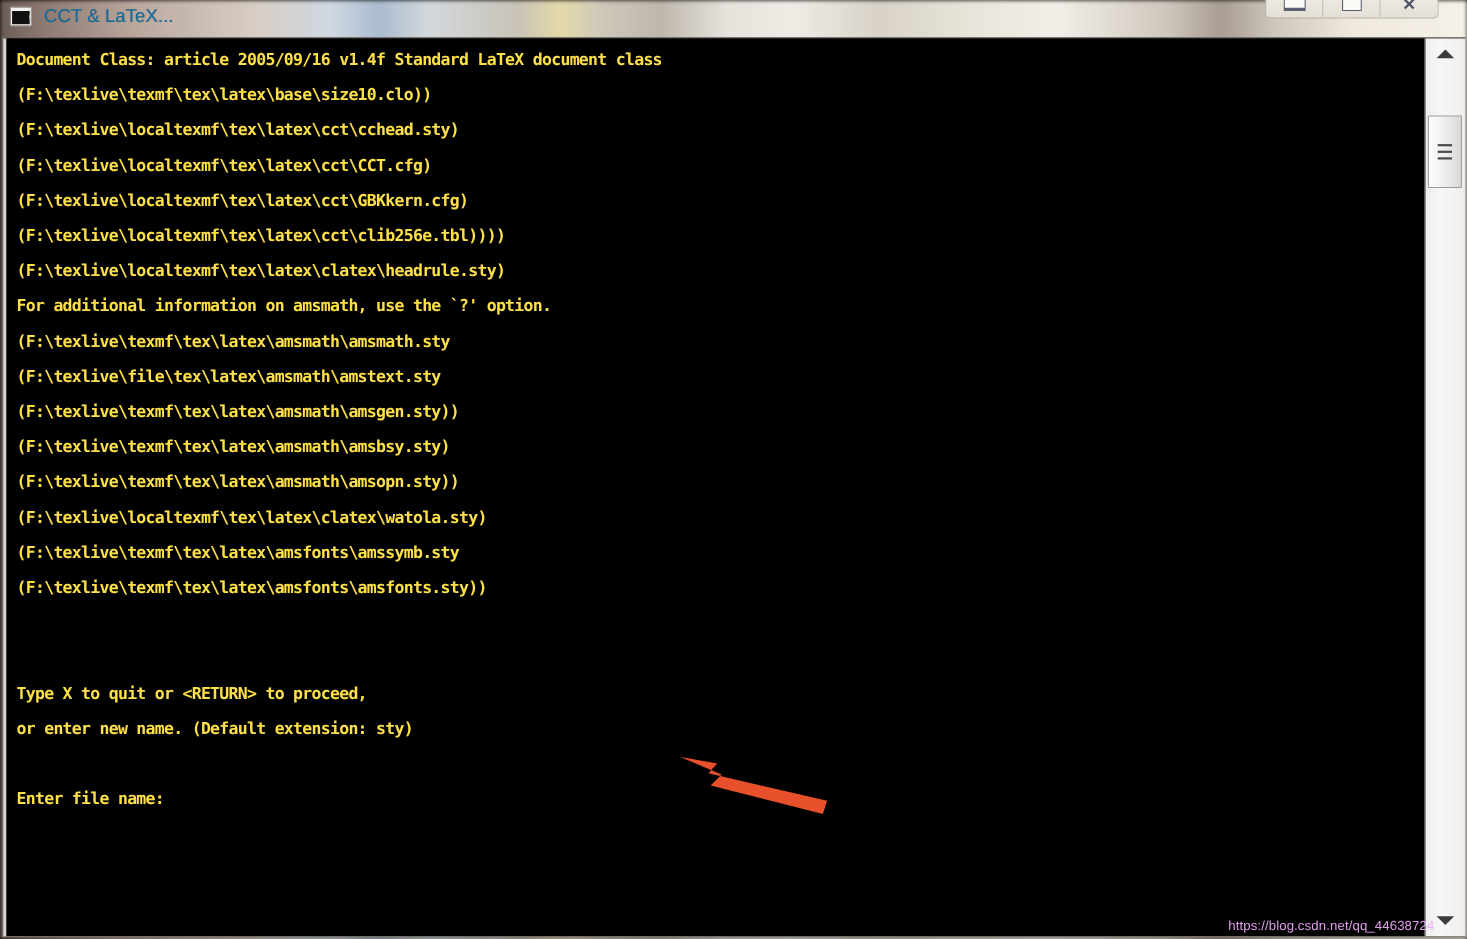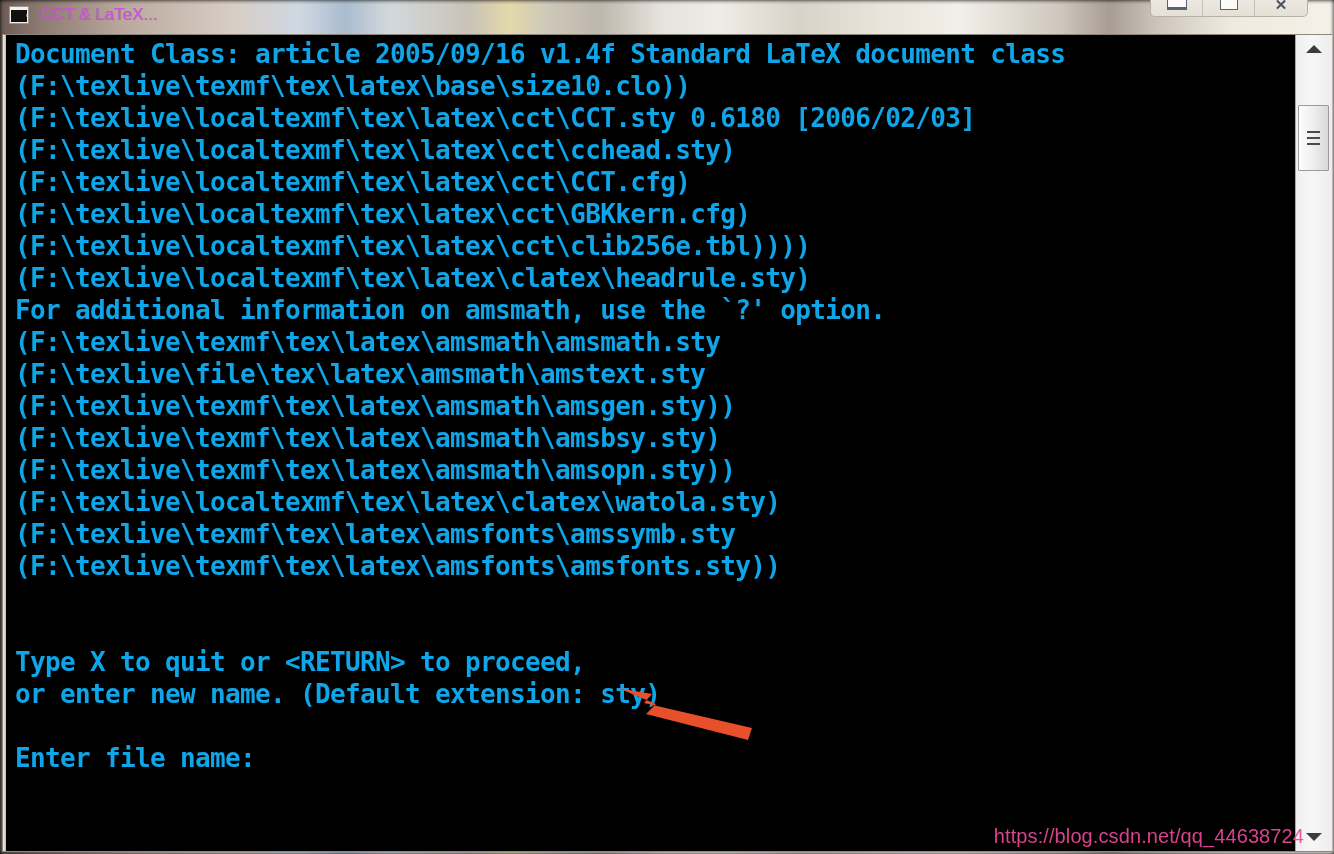--- a/index.html
+++ b/index.html
@@ -59,21 +59,21 @@
     line-height: 12px;
     letter-spacing: -0.5px;
     padding-left: 15px;
     font-family: "DejaVu Sans Mono", "Liberation Mono", monospace;
     overflow: hidden;
   }
   #titlebar-title {
     margin-left: 11px;
     font-family: "Liberation Sans", sans-serif;
     font-size: 17px;
-    color: #d946ef;
+    color: #0369a1;
     white-space: nowrap;
     text-shadow: 0.6px 0 0 rgba(170,120,60,0.55), -0.6px 0 0 rgba(90,110,170,0.5);
     filter: blur(0.45px);
     opacity: 0.92;
   }
   #window-buttons {
     position: absolute;
     right: 26px; top: -16px;
     display: flex;
     height: 32px;
@@ -120,23 +120,23 @@
   }
   #console-text {
     position: relative;
     flex: 1 1 auto;
     padding: 3px 0 0 9px;
     margin-left: 3px;
     overflow: hidden;
     background: #000;
   }
   .cline {
-    color: #0ea5e9;
+    color: #fde047;
     font-family: "DejaVu Sans Mono", "Liberation Mono", monospace;
-    font-size: 26px;
+    font-size: 15px;
     line-height: 32px;
     height: 32px;
     white-space: pre;
     letter-spacing: -0.65px;
     font-weight: 700;
   }
 
   
   #console-scrollbar {
     position: relative;
@@ -185,23 +185,23 @@
     left: 600px; top: 670px;
     width: 170px; height: 70px;
     z-index: 8;
     pointer-events: none;
   }
 
   
   #watermark {
     position: absolute;
     right: 30px; bottom: 6px;
-    color: #ec4899;
+    color: #f0abfc;
     font-family: "Liberation Sans", sans-serif;
-    font-size: 20px;
+    font-size: 12px;
     letter-spacing: 0.1px;
     z-index: 7;
     white-space: nowrap;
     opacity: 0.92;
   }
 </style>
 </head>
 <body>
 
 <div id="desktop-bg"></div>
@@ -224,21 +224,20 @@
     </div>
   </div>
 </div>
 
 <div id="console-window">
 
   <div id="console-text" style="color: rgb(200, 200, 200); background: rgb(0, 0, 0);">
 
   <div class="cline">Document Class: article 2005/09/16 v1.4f Standard LaTeX document class</div>
       <div class="cline">(F:\texlive\texmf\tex\latex\base\size10.clo))</div>
-      <div class="cline">(F:\texlive\localtexmf\tex\latex\cct\CCT.sty 0.6180 [2006/02/03]</div>
       <div class="cline">(F:\texlive\localtexmf\tex\latex\cct\cchead.sty)</div>
       <div class="cline">(F:\texlive\localtexmf\tex\latex\cct\CCT.cfg)</div>
       <div class="cline">(F:\texlive\localtexmf\tex\latex\cct\GBKkern.cfg)</div>
       <div class="cline">(F:\texlive\localtexmf\tex\latex\cct\clib256e.tbl))))</div>
       <div class="cline">(F:\texlive\localtexmf\tex\latex\clatex\headrule.sty)</div>
       <div class="cline">For additional information on amsmath, use the `?' option.</div>
       <div class="cline">(F:\texlive\texmf\tex\latex\amsmath\amsmath.sty</div>
       <div class="cline">(F:\texlive\file\tex\latex\amsmath\amstext.sty</div>
       <div class="cline">(F:\texlive\texmf\tex\latex\amsmath\amsgen.sty))</div>
       <div class="cline">(F:\texlive\texmf\tex\latex\amsmath\amsbsy.sty)</div>

